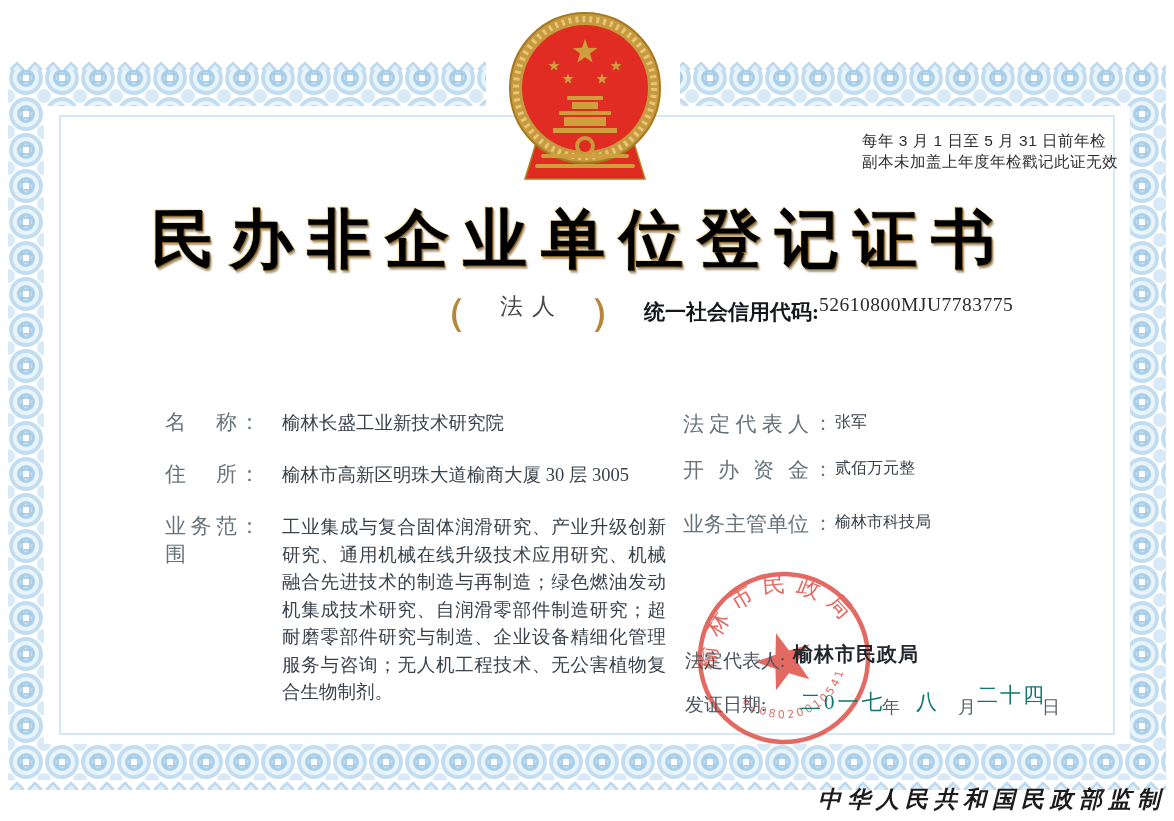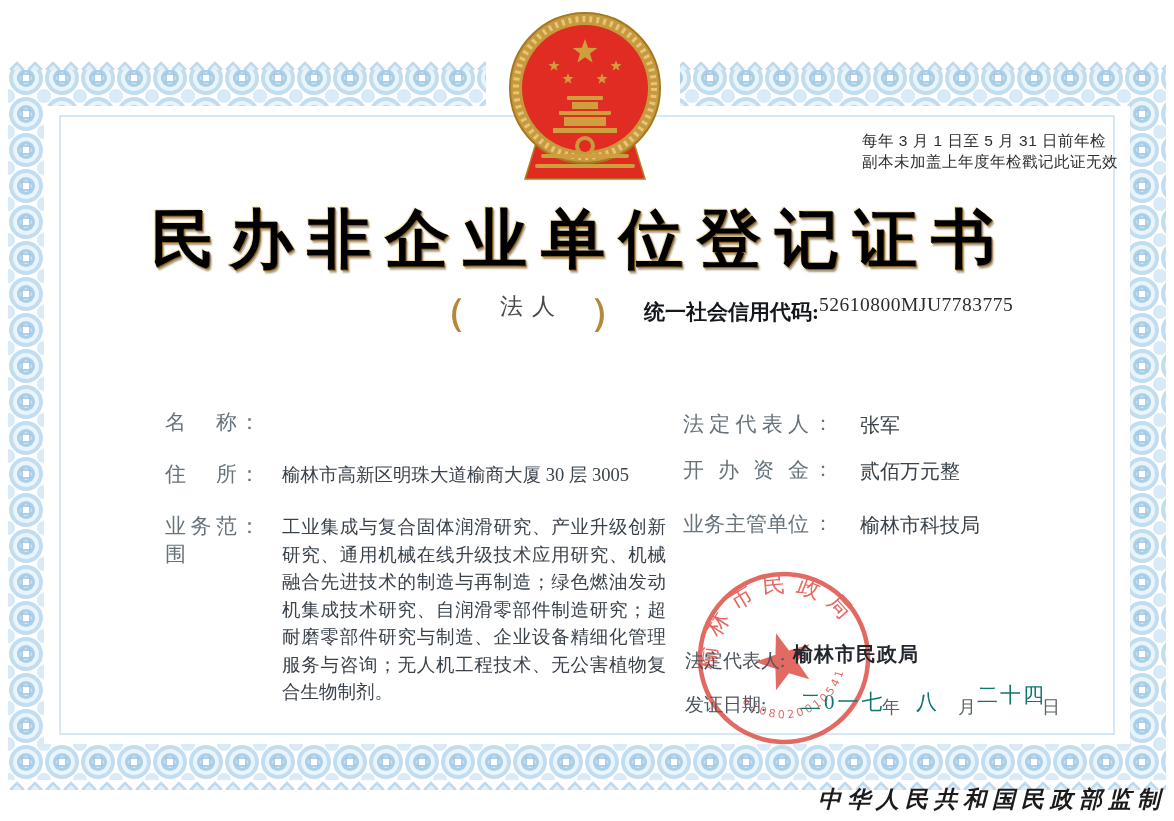--- a/index.html
+++ b/index.html
@@ -32,21 +32,21 @@
   
   .frow{display:flex;align-items:flex-start;white-space:normal;}
   .jlabel{display:inline-block;text-align:justify;text-align-last:justify;color:#66737a;}
   .colon{color:#66737a;}
   .lcol .jlabel{width:72px;font-size:21px;}
   .lcol .colon{font-size:21px;margin-left:2px;}
   .lcol .fval{font-family:"Liberation Serif",serif;color:#3a424b;font-size:18.5px;margin-left:22px;padding-top:2px;}
   .scope-val{width:384px;line-height:27.5px;font-size:17.5px;text-align:justify;}
   .rcol .jlabel{width:126px;font-size:21px;font-family:Liberation Serif, serif;}
   .rcol .colon{font-size:20px;margin-left:4px;}
-  .rcol .fval{font-family:"Liberation Serif",serif;color:#3a424b;font-size:20px;margin-left:27px;padding-top:2px;}
+  .rcol .fval{font-family:"Liberation Serif",serif;color:#3a424b;font-size:16px;margin-left:2px;padding-top:2px;}
   .row-name{top:408px;left:165px;}
   .row-addr{top:460px;left:165px;}
   .row-scope{top:512px;left:165px;}
   .row-legal{top:410px;left:683px;}
   .row-capital{top:456px;left:683px;}
   .row-dept{top:510px;left:683px;}
   
   .iss-label{font-family:"Liberation Serif",serif;font-size:19px;color:#4b5560;z-index:4;}
   .iss-auth-label{top:648px;left:685px;}
   .iss-auth-value{top:641px;left:793px;font-size:20px;color:#23282e;font-weight:bold;z-index:4;
@@ -152,20 +152,21 @@
     <span class="paren">（</span>
     <span class="subtype">法人</span>
     <span class="paren">）</span>
     <span class="code-label">统一社会信用代码:</span>
     <span class="code-value">52610800MJU7783775</span>
   </div>
 
   <div class="abs frow lcol row-name">
     <span class="jlabel">名称</span>
     <span class="colon">：</span>
+    <span class="fval">榆林长盛工业新技术研究院</span>
   </div>
   <div class="abs frow lcol row-addr">
     <span class="jlabel">住所</span>
     <span class="colon">：</span>
     <span class="fval">榆林市高新区明珠大道榆商大厦 30 层 3005</span>
   </div>
   <div class="abs frow lcol row-scope">
     <span class="jlabel">业务范围</span>
     <span class="colon">：</span>
     <span class="fval scope-val">工业集成与复合固体润滑研究、产业升级创新研究、通用机械在线升级技术应用研究、机械融合先进技术的制造与再制造；绿色燃油发动机集成技术研究、自润滑零部件制造研究；超耐磨零部件研究与制造、企业设备精细化管理服务与咨询；无人机工程技术、无公害植物复合生物制剂。</span>

